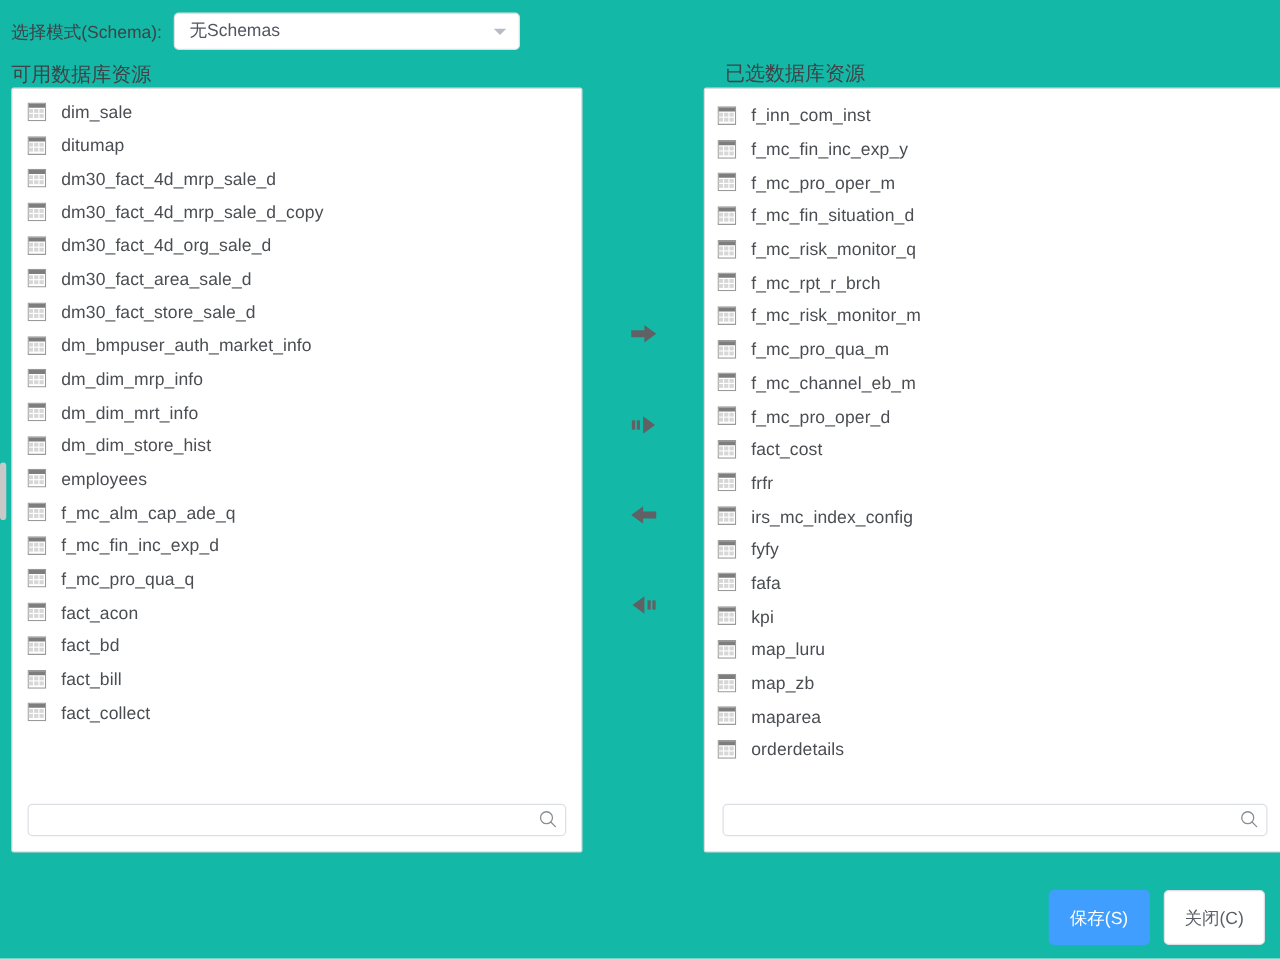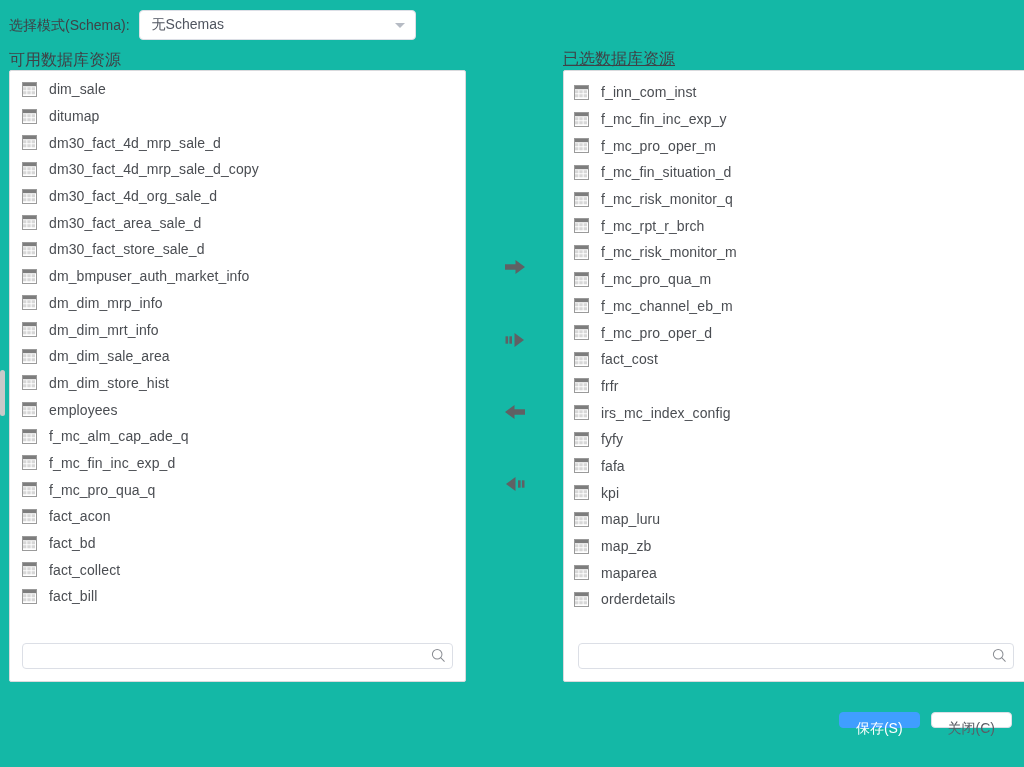--- a/index.html
+++ b/index.html
@@ -73,21 +73,21 @@
   }
 
   
   .panel-caption {
     position: absolute;
     font-size: 16px;
     color: #3f4247;
     white-space: nowrap;
   }
   #cap-left  { left: 9px;   top: 50px; }
-  #cap-right { left: 563px; top: 49px; text-decoration: underline; }
+  #cap-right { left: 580px; top: 49px; }
 
   
   .panel {
     position: absolute;
     background: #fff;
     border: 1px solid #d9dadd;
     border-radius: 2px;
     overflow: hidden;
   }
   #panel-left  { left: 9px;   top: 70px; width: 457px; height: 612px; }
@@ -188,21 +188,21 @@
   
   .footer-buttons {
     position: absolute;
     right: 12px;
     top: 712px;
     display: flex;
     align-items: center;
     gap: 11px;
   }
   .btn {
-    height: 16px;
+    height: 44px;
     min-width: 75px;
     border-radius: 4px;
     font-size: 14px;
     font-family: "Liberation Sans", "DejaVu Sans", sans-serif;
     cursor: pointer;
     padding: 0 16px;
     line-height: 30px;
   }
   .btn-primary {
     background: #409eff;
@@ -391,35 +391,20 @@
               <rect x="0.5" y="0.5" width="14" height="14" fill="#ffffff" stroke="#9a9a9a" stroke-width="1"></rect>
               <rect x="1" y="1" width="13" height="3.2" fill="#7d7d7d"></rect>
               <rect x="1" y="5.2" width="3.4" height="3.1" fill="#d7d7d7"></rect>
               <rect x="5.3" y="5.2" width="3.4" height="3.1" fill="#d7d7d7"></rect>
               <rect x="9.6" y="5.2" width="3.4" height="3.1" fill="#d7d7d7"></rect>
               <rect x="1" y="9.2" width="3.4" height="3.1" fill="#d7d7d7"></rect>
               <rect x="5.3" y="9.2" width="3.4" height="3.1" fill="#d7d7d7"></rect>
               <rect x="9.6" y="9.2" width="3.4" height="3.1" fill="#d7d7d7"></rect>
             </svg>
           </span>
-          <span class="item-label">dm_dim_sale_area</span>
-        </div>
-        <div class="list-item">
-          <span class="tbl-icon">
-            <svg width="15" height="15" viewBox="0 0 15 15">
-              <rect x="0.5" y="0.5" width="14" height="14" fill="#ffffff" stroke="#9a9a9a" stroke-width="1"></rect>
-              <rect x="1" y="1" width="13" height="3.2" fill="#7d7d7d"></rect>
-              <rect x="1" y="5.2" width="3.4" height="3.1" fill="#d7d7d7"></rect>
-              <rect x="5.3" y="5.2" width="3.4" height="3.1" fill="#d7d7d7"></rect>
-              <rect x="9.6" y="5.2" width="3.4" height="3.1" fill="#d7d7d7"></rect>
-              <rect x="1" y="9.2" width="3.4" height="3.1" fill="#d7d7d7"></rect>
-              <rect x="5.3" y="9.2" width="3.4" height="3.1" fill="#d7d7d7"></rect>
-              <rect x="9.6" y="9.2" width="3.4" height="3.1" fill="#d7d7d7"></rect>
-            </svg>
-          </span>
           <span class="item-label">dm_dim_store_hist</span>
         </div>
         <div class="list-item">
           <span class="tbl-icon">
             <svg width="15" height="15" viewBox="0 0 15 15">
               <rect x="0.5" y="0.5" width="14" height="14" fill="#ffffff" stroke="#9a9a9a" stroke-width="1"></rect>
               <rect x="1" y="1" width="13" height="3.2" fill="#7d7d7d"></rect>
               <rect x="1" y="5.2" width="3.4" height="3.1" fill="#d7d7d7"></rect>
               <rect x="5.3" y="5.2" width="3.4" height="3.1" fill="#d7d7d7"></rect>
               <rect x="9.6" y="5.2" width="3.4" height="3.1" fill="#d7d7d7"></rect>
@@ -511,36 +496,36 @@
               <rect x="0.5" y="0.5" width="14" height="14" fill="#ffffff" stroke="#9a9a9a" stroke-width="1"></rect>
               <rect x="1" y="1" width="13" height="3.2" fill="#7d7d7d"></rect>
               <rect x="1" y="5.2" width="3.4" height="3.1" fill="#d7d7d7"></rect>
               <rect x="5.3" y="5.2" width="3.4" height="3.1" fill="#d7d7d7"></rect>
               <rect x="9.6" y="5.2" width="3.4" height="3.1" fill="#d7d7d7"></rect>
               <rect x="1" y="9.2" width="3.4" height="3.1" fill="#d7d7d7"></rect>
               <rect x="5.3" y="9.2" width="3.4" height="3.1" fill="#d7d7d7"></rect>
               <rect x="9.6" y="9.2" width="3.4" height="3.1" fill="#d7d7d7"></rect>
             </svg>
           </span>
+          <span class="item-label">fact_bill</span>
+        </div>
+        <div class="list-item">
+          <span class="tbl-icon">
+            <svg width="15" height="15" viewBox="0 0 15 15">
+              <rect x="0.5" y="0.5" width="14" height="14" fill="#ffffff" stroke="#9a9a9a" stroke-width="1"></rect>
+              <rect x="1" y="1" width="13" height="3.2" fill="#7d7d7d"></rect>
+              <rect x="1" y="5.2" width="3.4" height="3.1" fill="#d7d7d7"></rect>
+              <rect x="5.3" y="5.2" width="3.4" height="3.1" fill="#d7d7d7"></rect>
+              <rect x="9.6" y="5.2" width="3.4" height="3.1" fill="#d7d7d7"></rect>
+              <rect x="1" y="9.2" width="3.4" height="3.1" fill="#d7d7d7"></rect>
+              <rect x="5.3" y="9.2" width="3.4" height="3.1" fill="#d7d7d7"></rect>
+              <rect x="9.6" y="9.2" width="3.4" height="3.1" fill="#d7d7d7"></rect>
+            </svg>
+          </span>
           <span class="item-label">fact_collect</span>
-        </div>
-        <div class="list-item">
-          <span class="tbl-icon">
-            <svg width="15" height="15" viewBox="0 0 15 15">
-              <rect x="0.5" y="0.5" width="14" height="14" fill="#ffffff" stroke="#9a9a9a" stroke-width="1"></rect>
-              <rect x="1" y="1" width="13" height="3.2" fill="#7d7d7d"></rect>
-              <rect x="1" y="5.2" width="3.4" height="3.1" fill="#d7d7d7"></rect>
-              <rect x="5.3" y="5.2" width="3.4" height="3.1" fill="#d7d7d7"></rect>
-              <rect x="9.6" y="5.2" width="3.4" height="3.1" fill="#d7d7d7"></rect>
-              <rect x="1" y="9.2" width="3.4" height="3.1" fill="#d7d7d7"></rect>
-              <rect x="5.3" y="9.2" width="3.4" height="3.1" fill="#d7d7d7"></rect>
-              <rect x="9.6" y="9.2" width="3.4" height="3.1" fill="#d7d7d7"></rect>
-            </svg>
-          </span>
-          <span class="item-label">fact_bill</span>
         </div>
         <div class="list-item"></div>
       </div>
     <div class="search-wrap">
       <input class="search-input" id="search-left" type="text" placeholder="" style="">
       <svg class="search-icon" viewBox="0 0 16 16">
         <circle cx="6.6" cy="6.6" r="5.1" fill="none" stroke="#8a8d93" stroke-width="1.1"></circle>
         <line x1="10.3" y1="10.3" x2="14.2" y2="14.2" stroke="#8a8d93" stroke-width="1.1" stroke-linecap="round"></line>
       </svg>
     </div>

